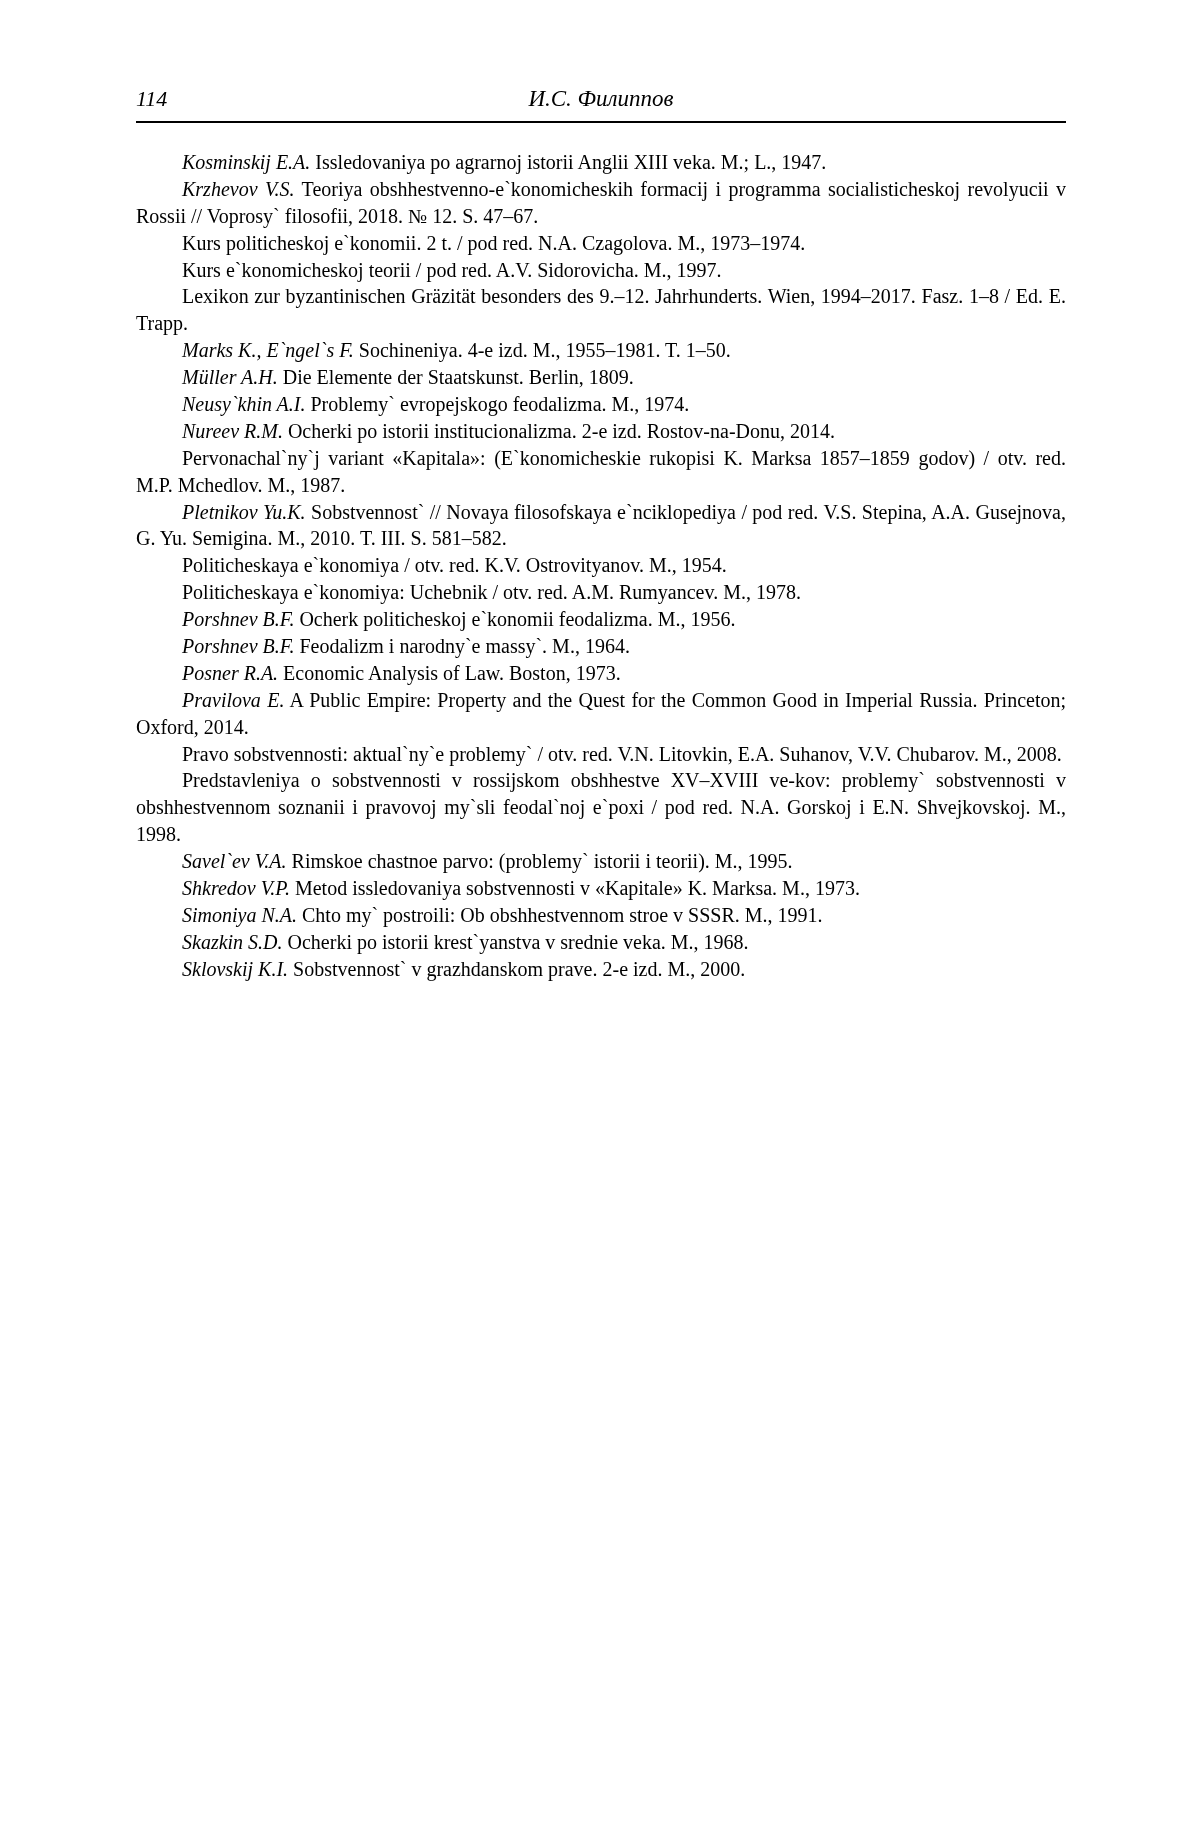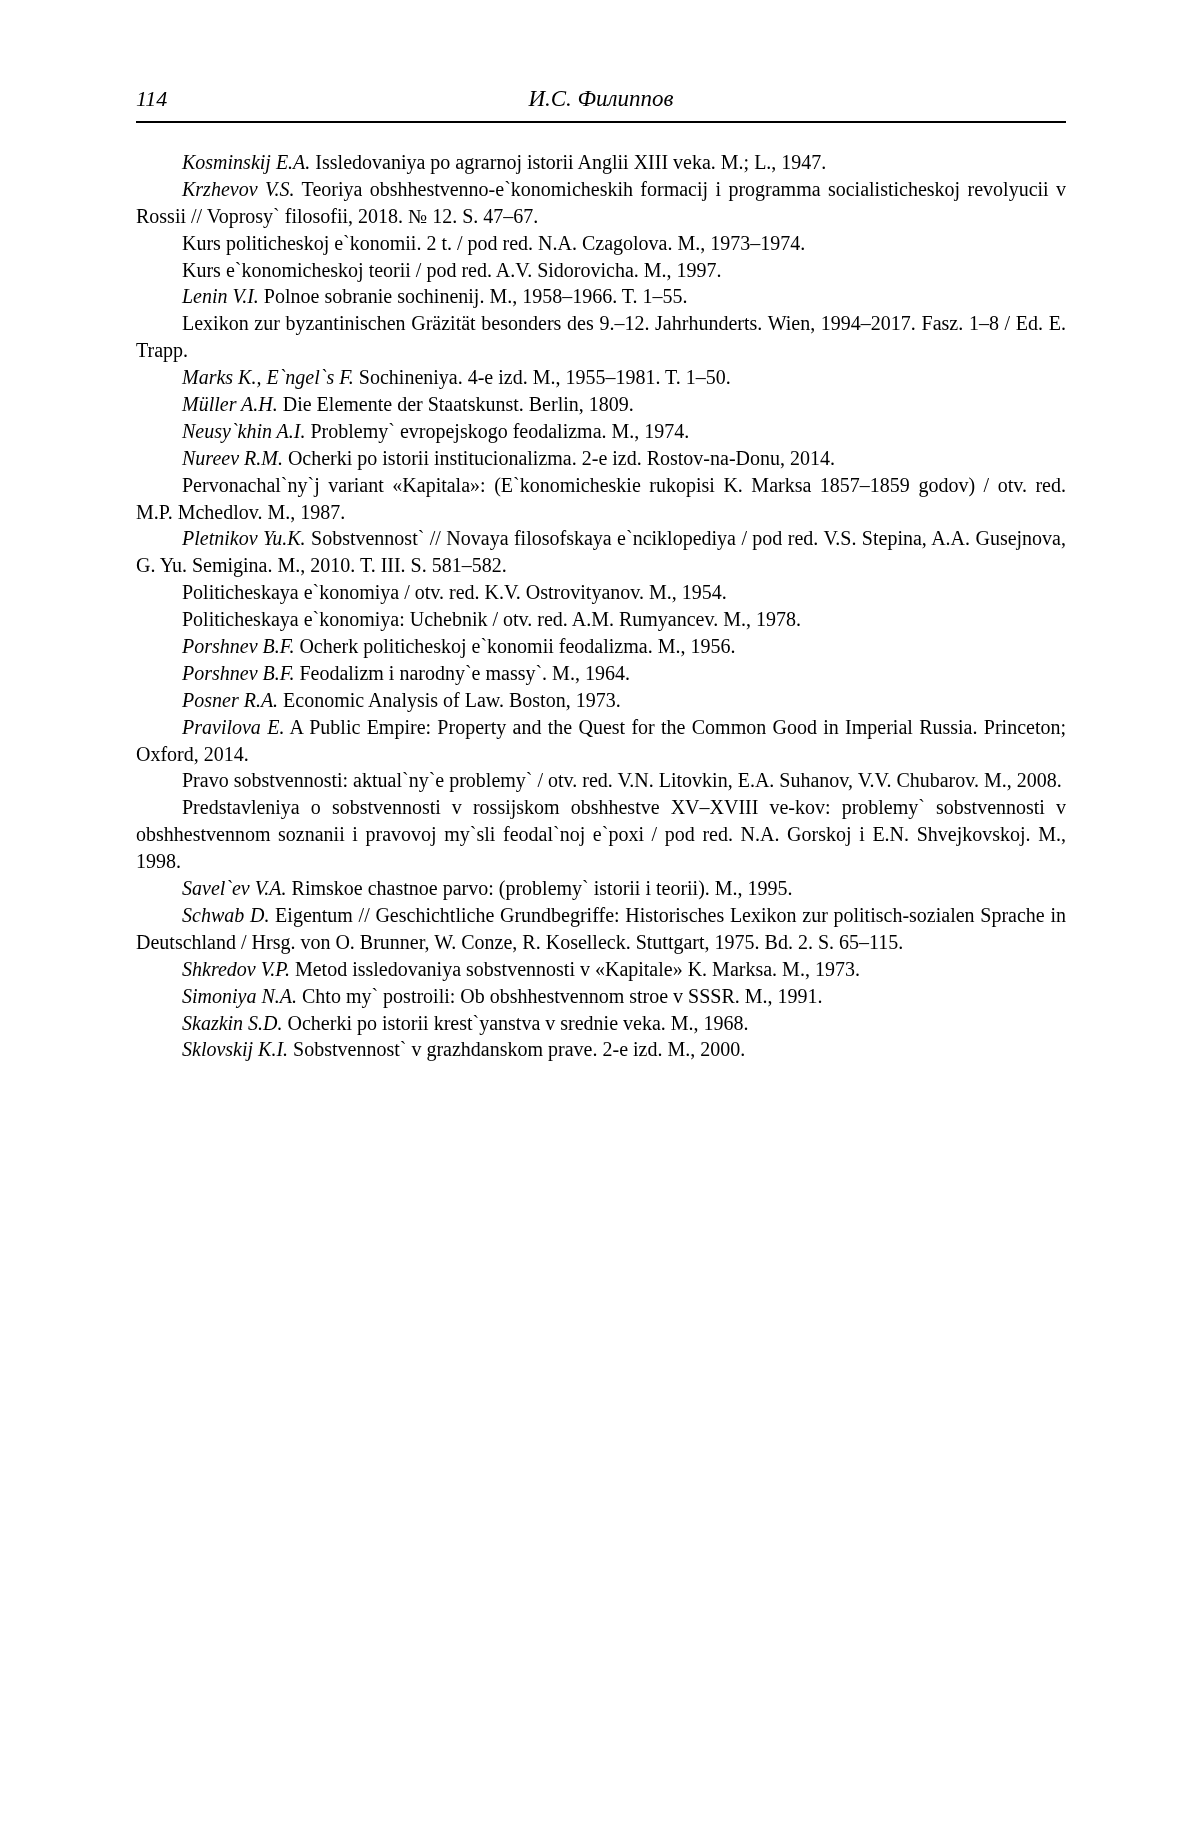--- a/index.html
+++ b/index.html
@@ -71,38 +71,36 @@
       <span class="page-num">114</span>
       <span class="running-title">И.С. Филиппов</span>
     </div>
     <div class="rule"></div>
 
     <div class="refs">
         <p><span class="it">Kosminskij E.A.</span><span> Issledovaniya po agrarnoj istorii Anglii XIII veka. M.; L., 1947.</span></p>
         <p><span class="it">Krzhevov V.S.</span><span> Teoriya obshhestvenno-e`konomicheskih formacij i programma socialisticheskoj revolyucii v Rossii // Voprosy` filosofii, 2018. № 12. S. 47–67.</span></p>
         <p><span>Kurs politicheskoj e`konomii. 2 t. / pod red. N.A. Czagolova. M., 1973–1974.</span></p>
         <p><span>Kurs e`konomicheskoj teorii / pod red. A.V. Sidorovicha. M., 1997.</span></p>
-        <p><span class="it">Lenin V.I.</span><span> Polnoe sobranie sochinenij. M., 1958–1966. T. 1–55.</span></p>
         <p><span>Lexikon zur byzantinischen Gräzität besonders des 9.–12. Jahrhunderts. Wien, 1994–2017. Fasz. 1–8 / Ed. E. Trapp.</span></p>
         <p><span class="it">Marks K., E`ngel`s F.</span><span> Sochineniya. 4-e izd. M., 1955–1981. T. 1–50.</span></p>
         <p><span class="it">Müller A.H.</span><span> Die Elemente der Staatskunst. Berlin, 1809.</span></p>
         <p><span class="it">Neusy`khin A.I.</span><span> Problemy` evropejskogo feodalizma. M., 1974.</span></p>
         <p><span class="it">Nureev R.M.</span><span> Ocherki po istorii institucionalizma. 2-e izd. Rostov-na-Donu, 2014.</span></p>
         <p><span>Pervonachal`ny`j variant «Kapitala»: (E`konomicheskie rukopisi K. Marksa 1857–1859 godov) / otv. red. M.P. Mchedlov. M., 1987.</span></p>
         <p><span class="it">Pletnikov Yu.K.</span><span> Sobstvennost` // Novaya filosofskaya e`nciklopediya / pod red. V.S. Stepina, A.A. Gusejnova, G. Yu. Semigina. M., 2010. T. III. S. 581–582.</span></p>
         <p><span>Politicheskaya e`konomiya / otv. red. K.V. Ostrovityanov. M., 1954.</span></p>
         <p><span>Politicheskaya e`konomiya: Uchebnik / otv. red. A.M. Rumyancev. M., 1978.</span></p>
         <p><span class="it">Porshnev B.F.</span><span> Ocherk politicheskoj e`konomii feodalizma. M., 1956.</span></p>
         <p><span class="it">Porshnev B.F.</span><span> Feodalizm i narodny`e massy`. M., 1964.</span></p>
         <p><span class="it">Posner R.A.</span><span> Economic Analysis of Law. Boston, 1973.</span></p>
         <p><span class="it">Pravilova E.</span><span> A Public Empire: Property and the Quest for the Common Good in Imperial Russia. Princeton; Oxford, 2014.</span></p>
         <p><span>Pravo sobstvennosti: aktual`ny`e problemy` / otv. red. V.N. Litovkin, E.A. Suhanov, V.V. Chubarov. M., 2008.</span></p>
         <p><span>Predstavleniya o sobstvennosti v rossijskom obshhestve XV–XVIII ve-kov: problemy` sobstvennosti v obshhestvennom soznanii i pravovoj my`sli feodal`noj e`poxi / pod red. N.A. Gorskoj i E.N. Shvejkovskoj. M., 1998.</span></p>
         <p><span class="it">Savel`ev V.A.</span><span> Rimskoe chastnoe parvo: (problemy` istorii i teorii). M., 1995.</span></p>
-        <p><span class="it">Schwab D.</span><span> Eigentum // Geschichtliche Grundbegriffe: Historisches Lexikon zur politisch-sozialen Sprache in Deutschland / Hrsg. von O. Brunner, W. Conze, R. Koselleck. Stuttgart, 1975. Bd. 2. S. 65–115.</span></p>
         <p><span class="it">Shkredov V.P.</span><span> Metod issledovaniya sobstvennosti v «Kapitale» K. Marksa. M., 1973.</span></p>
         <p><span class="it">Simoniya N.A.</span><span> Chto my` postroili: Ob obshhestvennom stroe v SSSR. M., 1991.</span></p>
         <p><span class="it">Skazkin S.D.</span><span> Ocherki po istorii krest`yanstva v srednie veka. M., 1968.</span></p>
         <p><span class="it">Sklovskij K.I.</span><span> Sobstvennost` v grazhdanskom prave. 2-e izd. M., 2000.</span></p>
       </div>
 
   </div>
 </div>
 
 </body></html>

